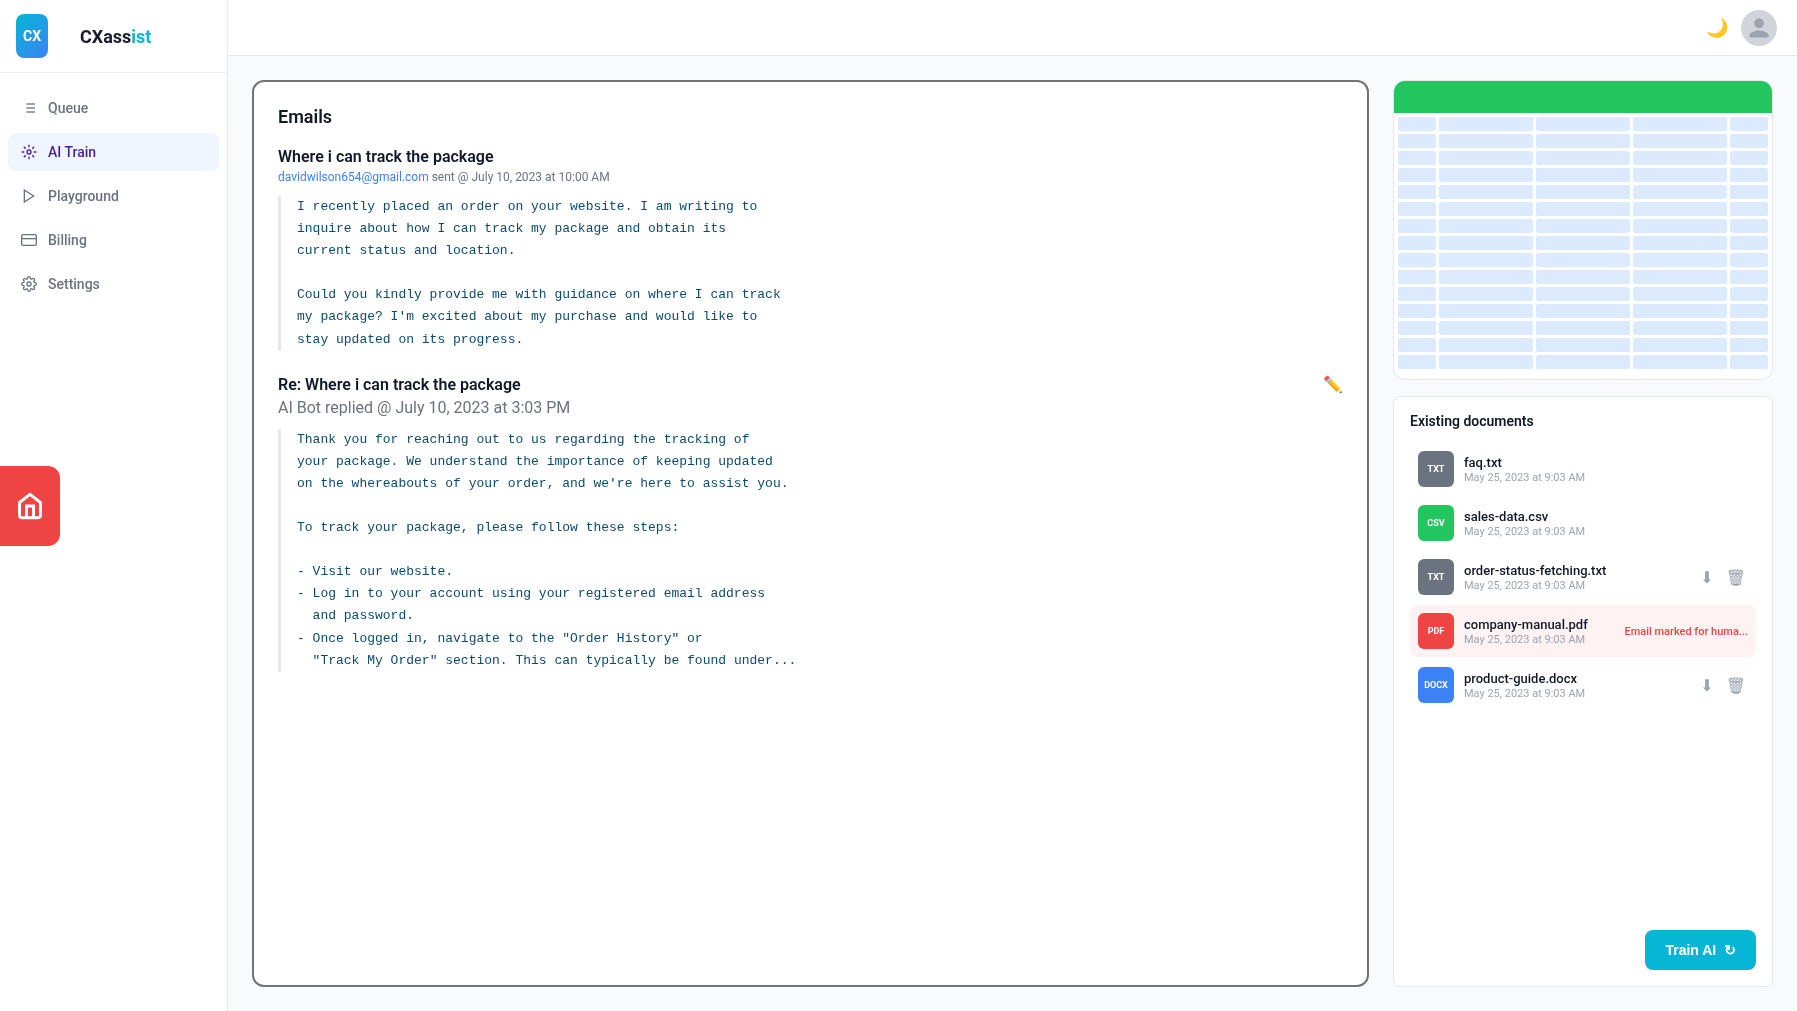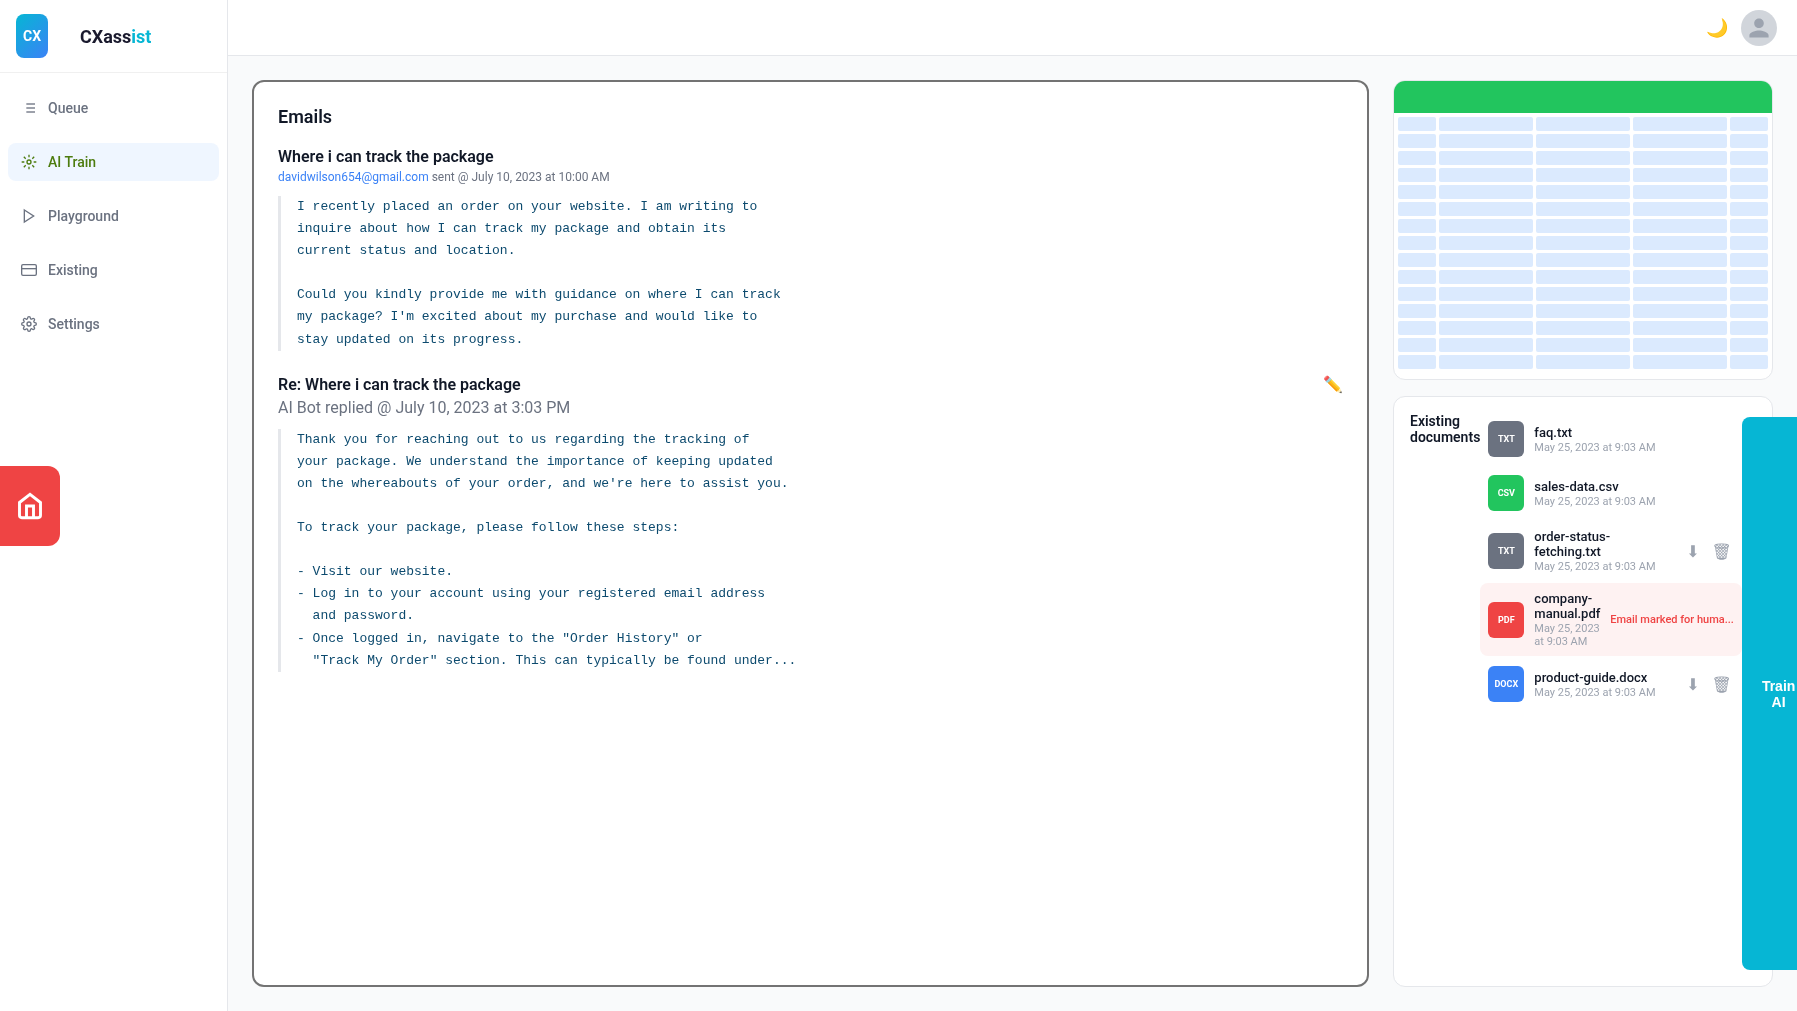--- a/index.html
+++ b/index.html
@@ -24,28 +24,28 @@
     }
     .logo-icon {
       width: 32px; height: 44px;
       background: linear-gradient(135deg, #06b6d4, #3b82f6);
       border-radius: 8px;
       display: flex; align-items: center; justify-content: center;
       color: white; font-weight: bold; font-size: 14px;
     }
     .logo-text { font-size: 18px; font-weight: 700; color: #1a1a2e; margin-left: 24px; }
     .logo-text span { color: #06b6d4; }
-    .sidebar-nav { padding: 16px 8px; display: flex; flex-direction: column; gap: 16px; }
+    .sidebar-nav { padding: 16px 8px; display: flex; flex-direction: column; gap: 6px; }
     .nav-item {
       display: flex; align-items: center; gap: 10px;
       padding: 10px 12px; border-radius: 8px;
       cursor: pointer; color: #6b7280; font-size: 14px; font-weight: 500;
       transition: background 0.15s;
     }
-    .nav-item.active { background: #eff6ff; color: #4d7c0f; }
+    .nav-item.active { background: #eff6ff; color: #4c1d95; }
     .nav-icon { width: 18px; height: 18px; display: flex; align-items: center; justify-content: center; }
 
     
     .main { flex: 1; display: flex; flex-direction: column; overflow: hidden; background: #f9fafb; }
 
     
     .header {
       height: 56px; background: #fff; border-bottom: 1px solid #e5e7eb;
       display: flex; align-items: center; justify-content: flex-end;
       padding: 0 20px; gap: 12px;
@@ -99,22 +99,22 @@
       display: flex; flex-direction: column; padding: 4px;
     }
     .spreadsheet-row { display: flex; gap: 3px; margin-bottom: 3px; }
     .spreadsheet-cell {
       height: 14px; background: #dbeafe; border-radius: 2px; flex: 1;
     }
     .spreadsheet-cell.narrow { flex: 0.4; }
 
     
     .docs-panel {
-      background: #fff; border-radius: 12px; border: 1px solid #e5e7eb;
-      padding: 16px; flex: 1; display: flex; flex-direction: row;
+      background: #fff; border-radius: 7px; border: 1px solid #e5e7eb;
+      padding: 16px; flex: 1; display: flex; flex-direction: column;
     }
     .docs-title { font-size: 14px; font-weight: 600; color: #111827; margin-bottom: 14px; }
     .doc-list { display: flex; flex-direction: column; gap: 2px; flex: 1; }
     .doc-item {
       display: flex; align-items: center; gap: 10px;
       padding: 8px; border-radius: 8px; cursor: pointer; position: relative;
     }
     .doc-item.highlighted { background: #fef2f2; }
     .doc-icon {
       width: 36px; height: 36px; border-radius: 6px;
@@ -197,21 +197,21 @@
       </div>
       <span>Playground</span>
     </div>
     <div class="nav-item">
       <div class="nav-icon">
         <svg width="16" height="16" viewBox="0 0 24 24" fill="none" stroke="currentColor" stroke-width="2">
             <rect x="1" y="4" width="22" height="16" rx="2" ry="2"></rect>
             <line x1="1" y1="10" x2="23" y2="10"></line>
           </svg>
       </div>
-      <span>Existing</span>
+      <span>Billing</span>
     </div>
     <div class="nav-item">
       <div class="nav-icon">
         <svg width="16" height="16" viewBox="0 0 24 24" fill="none" stroke="currentColor" stroke-width="2">
             <circle cx="12" cy="12" r="3"></circle>
             <path d="M19.4 15a1.65 1.65 0 00.33 1.82l.06.06a2 2 0 010 2.83 2 2 0 01-2.83 0l-.06-.06a1.65 1.65 0 00-1.82-.33 1.65 1.65 0 00-1 1.51V21a2 2 0 01-4 0v-.09A1.65 1.65 0 009 19.4a1.65 1.65 0 00-1.82.33l-.06.06a2 2 0 01-2.83-2.83l.06-.06A1.65 1.65 0 004.68 15a1.65 1.65 0 00-1.51-1H3a2 2 0 010-4h.09A1.65 1.65 0 004.6 9a1.65 1.65 0 00-.33-1.82l-.06-.06a2 2 0 012.83-2.83l.06.06A1.65 1.65 0 009 4.68a1.65 1.65 0 001-1.51V3a2 2 0 014 0v.09a1.65 1.65 0 001 1.51 1.65 1.65 0 001.82-.33l.06-.06a2 2 0 012.83 2.83l-.06.06A1.65 1.65 0 0019.4 9a1.65 1.65 0 001.51 1H21a2 2 0 010 4h-.09a1.65 1.65 0 00-1.51 1z"></path>
           </svg>
       </div>
       <span>Settings</span>
     </div>

